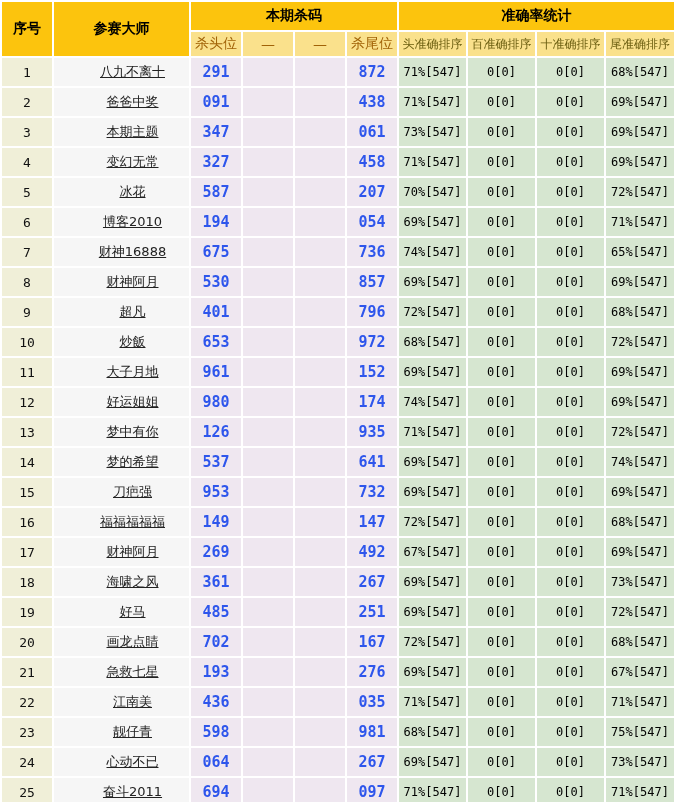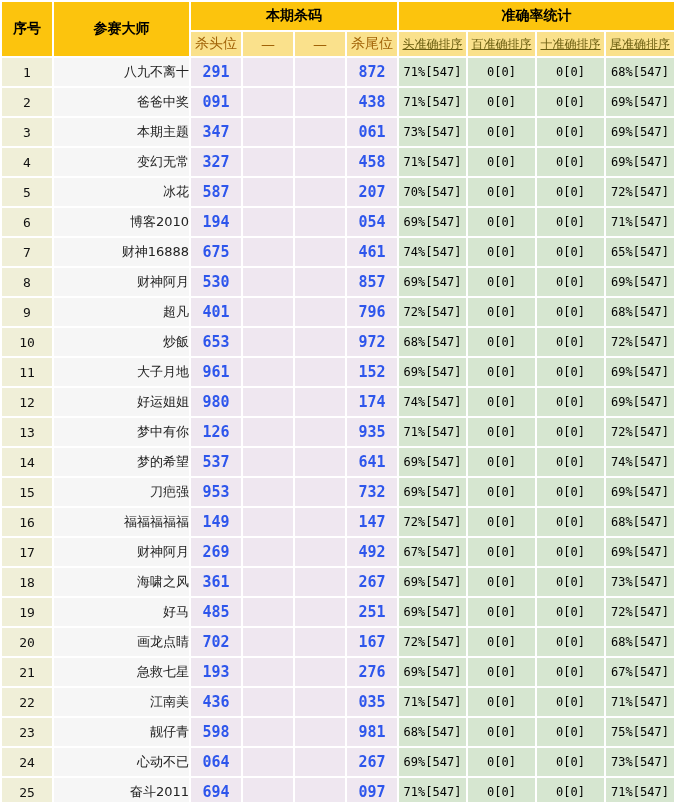--- a/index.html
+++ b/index.html
@@ -38,38 +38,38 @@
     font-size: 14px;
     font-weight: normal;
     color: #a16207;
   }
   th.sub-acc {
     font-size: 12px;
     font-weight: normal;
   }
   th.sub-acc .link {
     color: var(--link_olive, #6a5d0f);
-    text-decoration: underline;
     cursor: pointer;
     margin-top: 48px;
   }
   tbody td { height: 28px; vertical-align: middle; }
   td.c-serial {
     background: var(--serial_bg, #f0efd8);
     text-align: center;
     font-size: 13px;
     color: #111111;
     font-family: "DejaVu Sans Mono", monospace;
   }
   td.c-name {
     background: var(--name_bg, #f6f6f6);
-    text-align: right;
+    text-align: center;
     padding-left: 22px;
     font-size: 13px;
     color: #222222;
+    text-decoration: underline;
   }
   td.c-kill {
     background: var(--kill_bg, #efe7f0);
     text-align: center;
     font-family: "DejaVu Sans Mono", monospace;
     font-size: 15px;
     font-weight: bold;
     color: var(--number_blue, #2e56ec);
   }
   td.c-acc {
@@ -186,21 +186,21 @@
     <td class="c-acc">0[0]</td>
     <td class="c-acc">0[0]</td>
     <td class="c-acc">71%[547]</td>
   </tr>
       <tr>
     <td class="c-serial">7</td>
     <td class="c-name">财神16888</td>
     <td class="c-kill">675</td>
     <td class="c-kill"></td>
     <td class="c-kill"></td>
-    <td class="c-kill">461</td>
+    <td class="c-kill">736</td>
     <td class="c-acc">74%[547]</td>
     <td class="c-acc">0[0]</td>
     <td class="c-acc">0[0]</td>
     <td class="c-acc">65%[547]</td>
   </tr>
       <tr>
     <td class="c-serial">8</td>
     <td class="c-name">财神阿月</td>
     <td class="c-kill">530</td>
     <td class="c-kill"></td>

